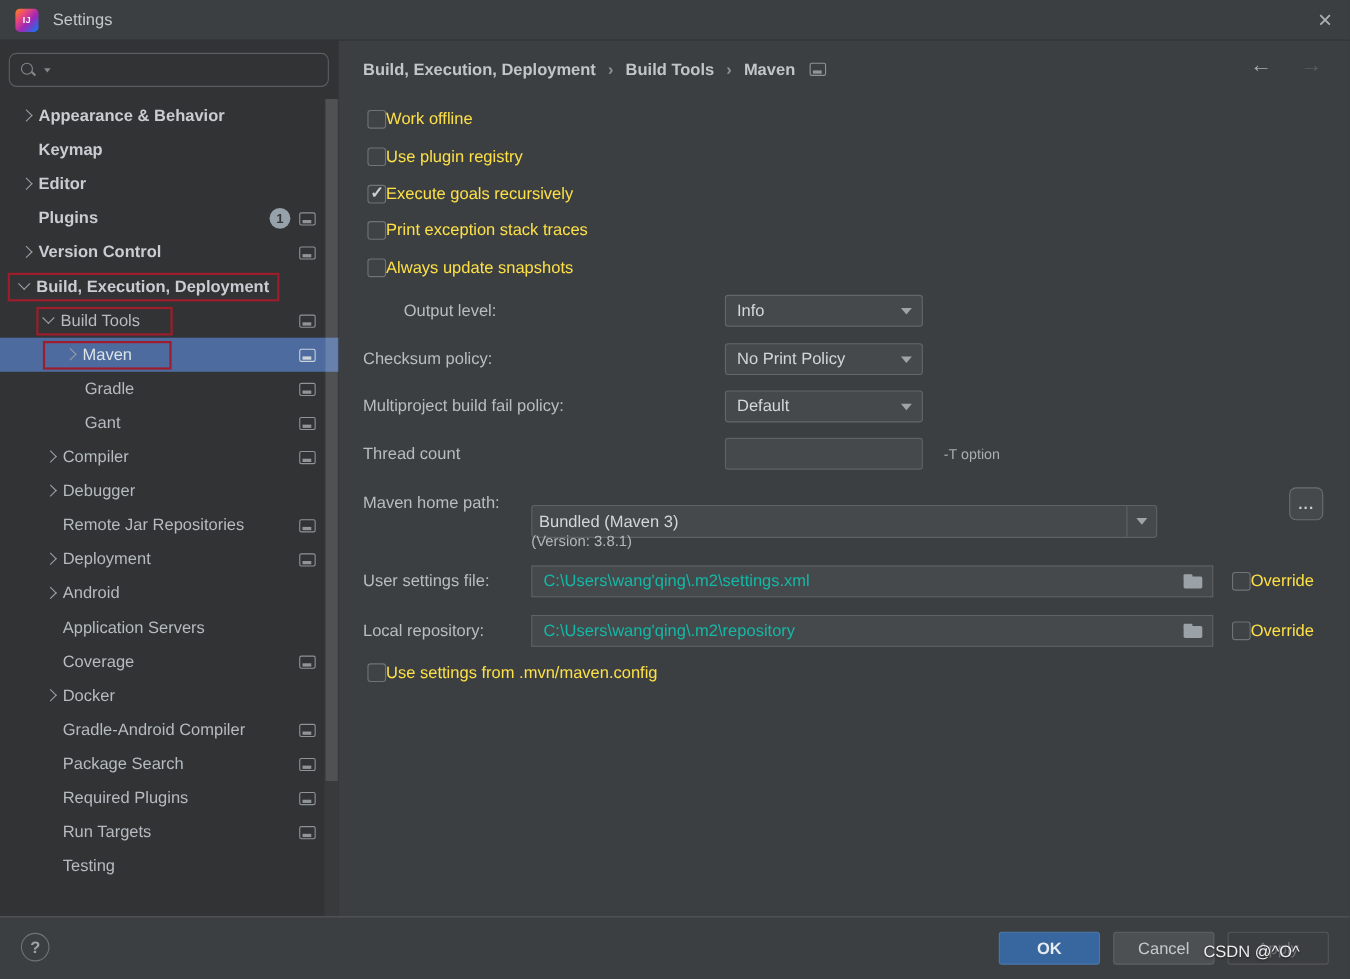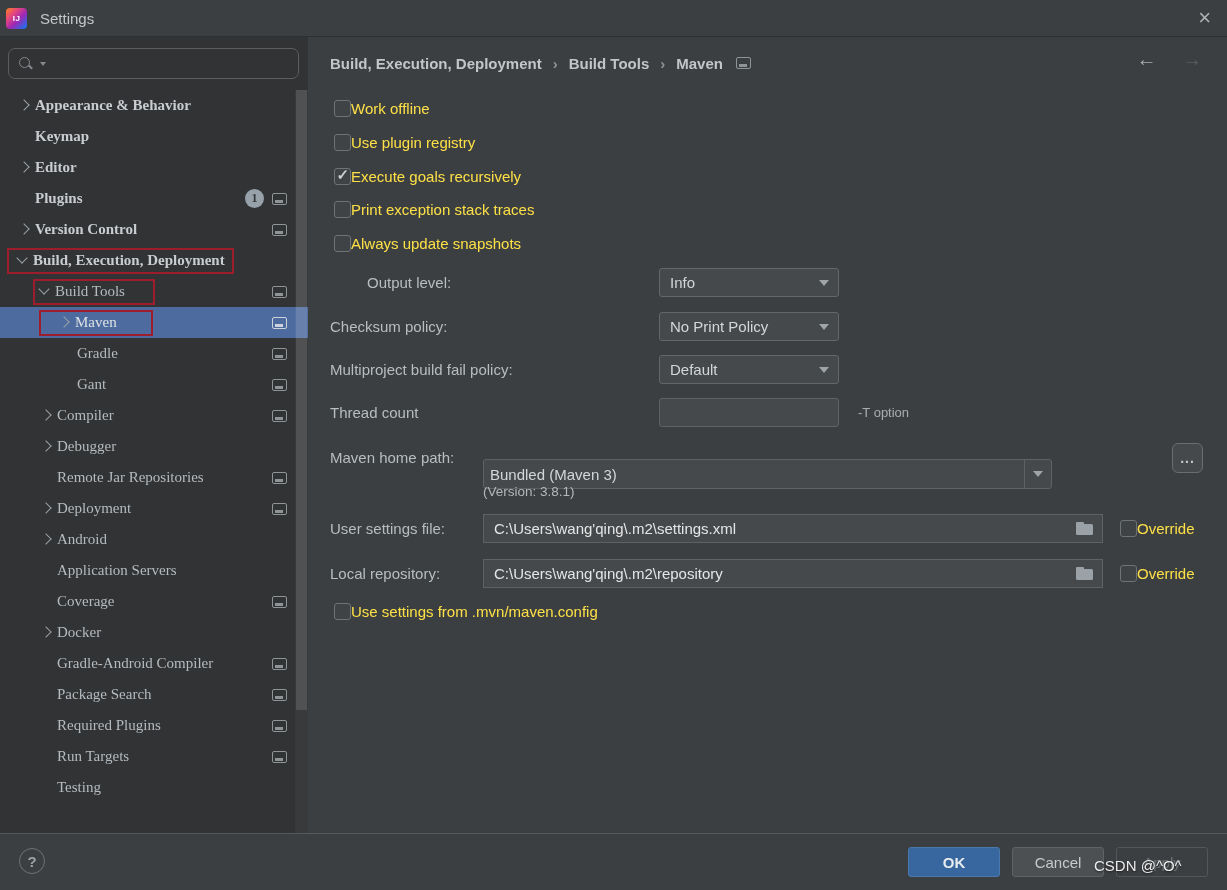--- a/index.html
+++ b/index.html
@@ -6,21 +6,21 @@
   html,body { width:1227px; height:890px; }
   body {
     position:relative; overflow:hidden;
     background:var(--panel-bg,#3c3f41);
     font-family:"Liberation Sans", sans-serif;
     color:#bdc1c4;
   }
 
   
   #titlebar { position:absolute; left:0; top:0; width:1227px; height:37px;
-    background:#3c3f41; border-bottom:1px solid #2d3032; display:flex; align-items:center; padding:0 4px; }
+    background:#3c3f41; border-bottom:1px solid #2d3032; display:flex; align-items:center; padding:0 12px; }
   .logo { width:21px; height:21px; border-radius:4px; margin-left:2px;
     background:linear-gradient(135deg,#fc801d 0%,#e4447f 32%,#9e28b5 58%,#087cfa 100%);
     display:flex; align-items:center; justify-content:center;
     font-size:8px; font-weight:bold; color:#fff; letter-spacing:.5px; }
   #window-title { margin-left:13px; font-size:15px; color:#c3c7ca; }
   #close-btn { position:absolute; right:16px; top:3px; font-size:22px; color:#aeb2b5; cursor:pointer; line-height:30px; }
 
   
   #sidebar { position:absolute; left:0; top:37px; width:308px; height:796px;
     background:var(--sidebar-bg,#313335); overflow:hidden; }
@@ -29,21 +29,21 @@
   .mag-icon { position:relative; width:20px; height:16px; flex:none; }
   .mag-icon::before { content:""; position:absolute; left:0; top:1px; width:9px; height:9px;
     border:1.6px solid #85898c; border-radius:50%; }
   .mag-icon::after { content:""; position:absolute; left:9px; top:10px; width:5px; height:1.7px;
     background:#85898c; transform:rotate(45deg); }
   .mag-caret { width:0; height:0; margin-left:1px; border-left:3.5px solid transparent;
     border-right:3.5px solid transparent; border-top:4px solid #85898c; }
   #search-input { flex:1; background:transparent; border:none; outline:none;
     color:#d0d4d7; font-size:14px; font-family:"Liberation Sans",sans-serif; padding:0 8px; }
 
-  #tree { position:absolute; left:0; top:53px; width:308px; height:743px; overflow:hidden;font-family:Liberation Serif, serif; }
+  #tree { position:absolute; left:0; top:53px; width:308px; height:743px; overflow:hidden; }
   .tree-row { position:relative; height:31px; display:flex; align-items:center;
     font-size:15px; color:#b5bbbf; cursor:pointer; }
   .tree-row.bold { font-weight:bold; color:#c9cdd1; }
   .tree-row.lvl1 { padding-left:14px; }
   .tree-row.lvl2 { padding-left:36px; }
   .tree-row.lvl3 { padding-left:56px; }
   .tree-row.selected { background:var(--selection,#4d6b9e); color:#dde2e6; }
   .hl { display:inline-flex; align-items:center; height:26px; border:2px solid transparent; padding-right:6px; }
   .tree-row.redbox .hl { border-color:var(--annotation-red,#9e1d2d); }
   .tree-row.lvl1.redbox .hl { margin-left:-7px; padding-left:5px; padding-right:7px; }
@@ -108,21 +108,21 @@
     border-left:1px solid #5e6265; }
   #combo-home .arrow-cell .tri { right:8px; top:11px; }
   #lbl-home { top:406px; }
   #browse-btn { position:absolute; left:864px; top:406px; width:31px; height:30px;
     background:#45494c; border:1px solid #6b6e70; border-radius:6px; color:#c6cacd;
     font-size:14px; font-weight:bold; display:flex; align-items:center; justify-content:center;
     letter-spacing:1px; cursor:pointer; }
   #version-note { position:absolute; left:175px; top:447px; font-size:13.5px; color:#b4b8bb; }
 
   .path-input { position:absolute; left:175px; width:620px; height:29px; background:#45494c;
-    border:1px solid #5e6265; color:#e5e5e5; font-size:15px;
+    border:1px solid #5e6265; color:#14b8a6; font-size:15px;
     font-family:"Liberation Sans",sans-serif; padding:0 32px 0 10px; outline:none; }
   #inp-user { top:477px; } #lbl-user { top:477px; }
   #inp-repo { top:522px; } #lbl-repo { top:522px; }
   .folder-icon { position:absolute; left:768px; width:18px; height:14px; cursor:pointer; }
   #folder-user { top:485px; } #folder-repo { top:530px; }
   .folder-icon::before { content:""; position:absolute; left:0; top:0; width:8px; height:4px;
     background:#9aa1a7; border-radius:1px 1px 0 0; }
   .folder-icon::after { content:""; position:absolute; left:0; top:2px; width:17px; height:11px;
     background:#9aa1a7; border-radius:1.5px; }
   .override-group { position:absolute; left:812px; height:29px; display:flex; align-items:center; }

